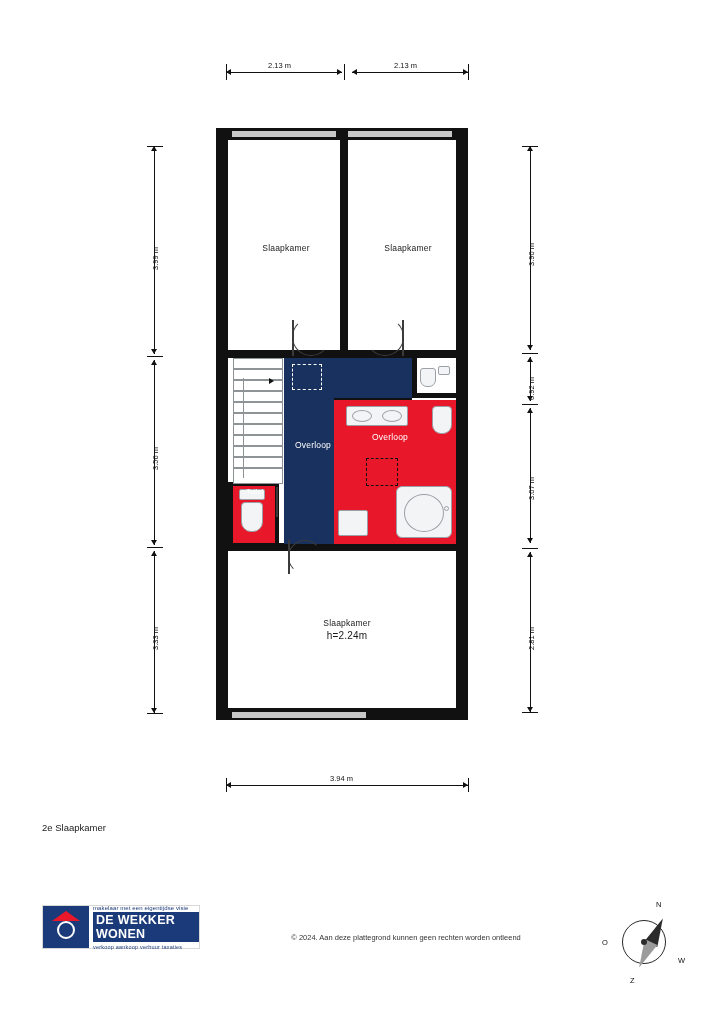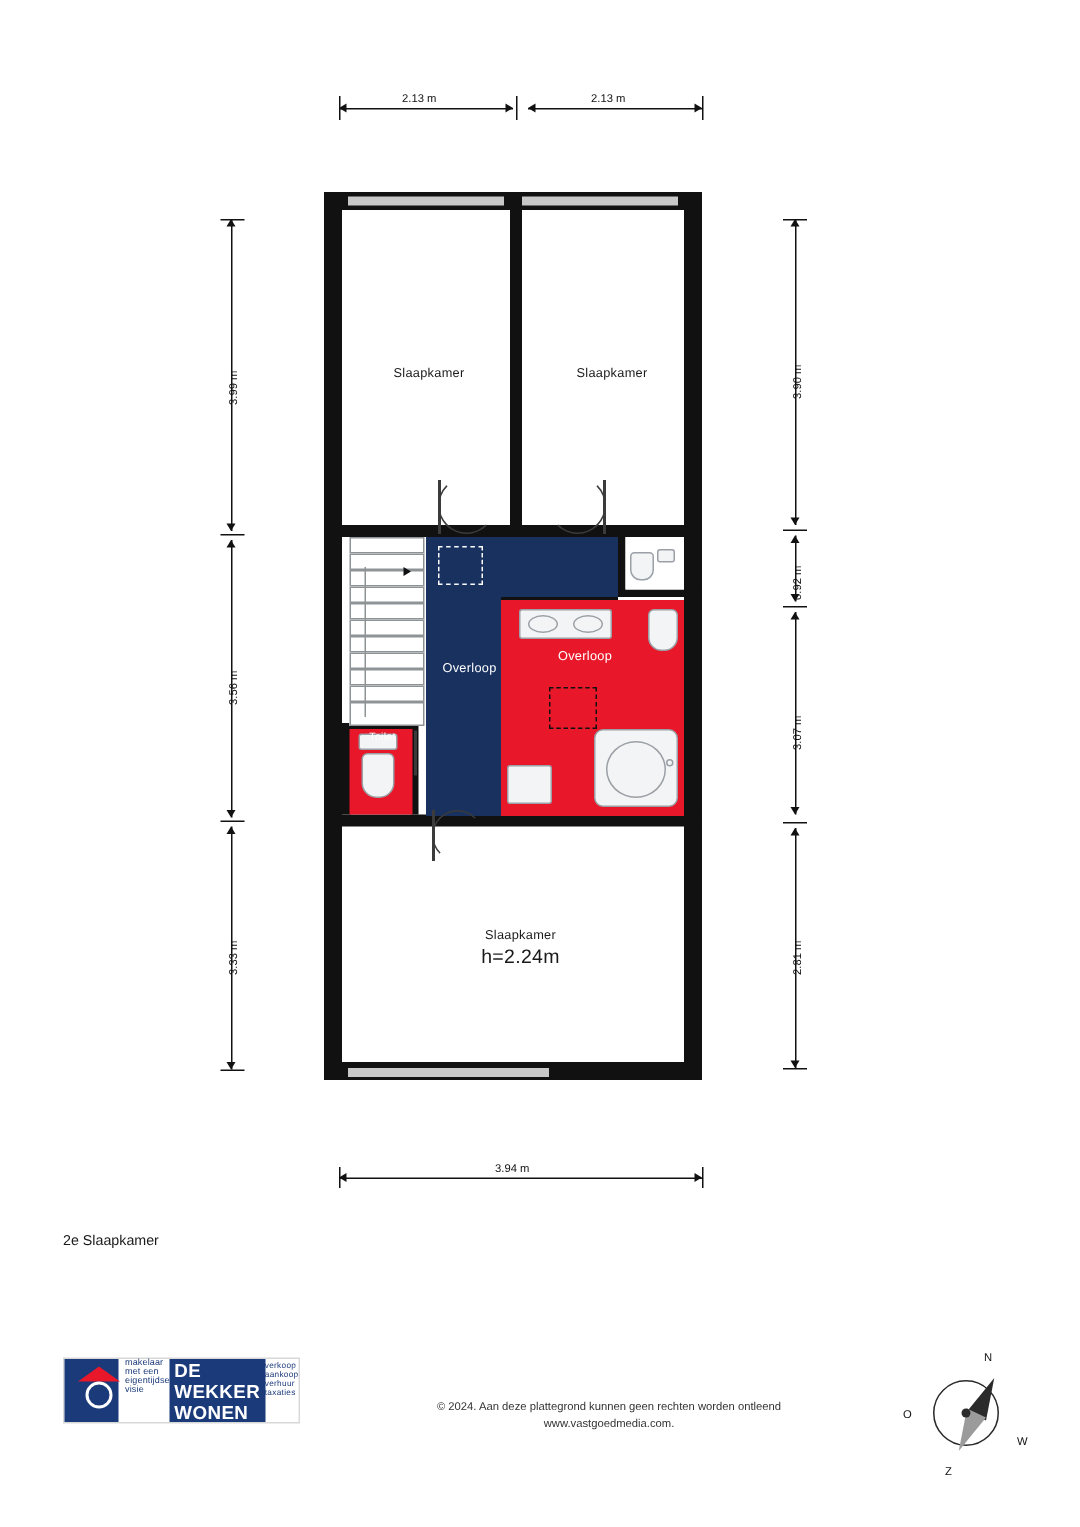--- a/index.html
+++ b/index.html
@@ -44,21 +44,21 @@
     position: absolute;
     font-size: 8.5px;
     color: #1a1a1a;
     text-align: center;
     white-space: nowrap;
     letter-spacing: .2px;
   }
   .room-label.on-dark { color: #ffffff; }
   .room-label .sub {
     display: block;
-    font-size: 13px;
+    font-size: 10px;
     margin-top: 2px;
   }
 
   
   .dim-line {
     position: absolute;
     background: #111111;
   }
   .dim-label {
     position: absolute;
@@ -183,20 +183,21 @@
     left: 14px;
     width: 18px;
     height: 18px;
     border-radius: 50%;
     border: 2px solid #ffffff;
     box-sizing: border-box;
   }
   #logo .txt {
     flex: 1;
     display: flex;
+    flex-direction: column;
     justify-content: center;
     padding-left: 4px;
   }
   #logo .tagline-top {
     font-size: 6px;
     color: #1b3a7a;
     letter-spacing: .1px;
     margin-bottom: 1px;
   }
   #logo .name {
@@ -462,21 +463,20 @@
     <div class="txt">
       <div class="tagline-top">makelaar met een eigentijdse visie</div>
       <div class="name">DE WEKKER WONEN</div>
       <div class="tagline-bottom">verkoop  aankoop  verhuur  taxaties</div>
     </div>
   </div>
 
 
   <div id="copyright">
     <span>© 2024. Aan deze plattegrond kunnen geen rechten worden ontleend</span>
-    <span class="line2">www.vastgoedmedia.com.</span>
   </div>
 
   <div id="compass">
     <div class="ring"></div>
     <div class="needle-dark"></div>
     <div class="needle-light"></div>
     <div class="cdot"></div>
     <div class="cpt" style="left:56px; top:2px;">N</div>
     <div class="cpt" style="left:2px;  top:40px;">O</div>
     <div class="cpt" style="left:30px; top:78px;">Z</div>

